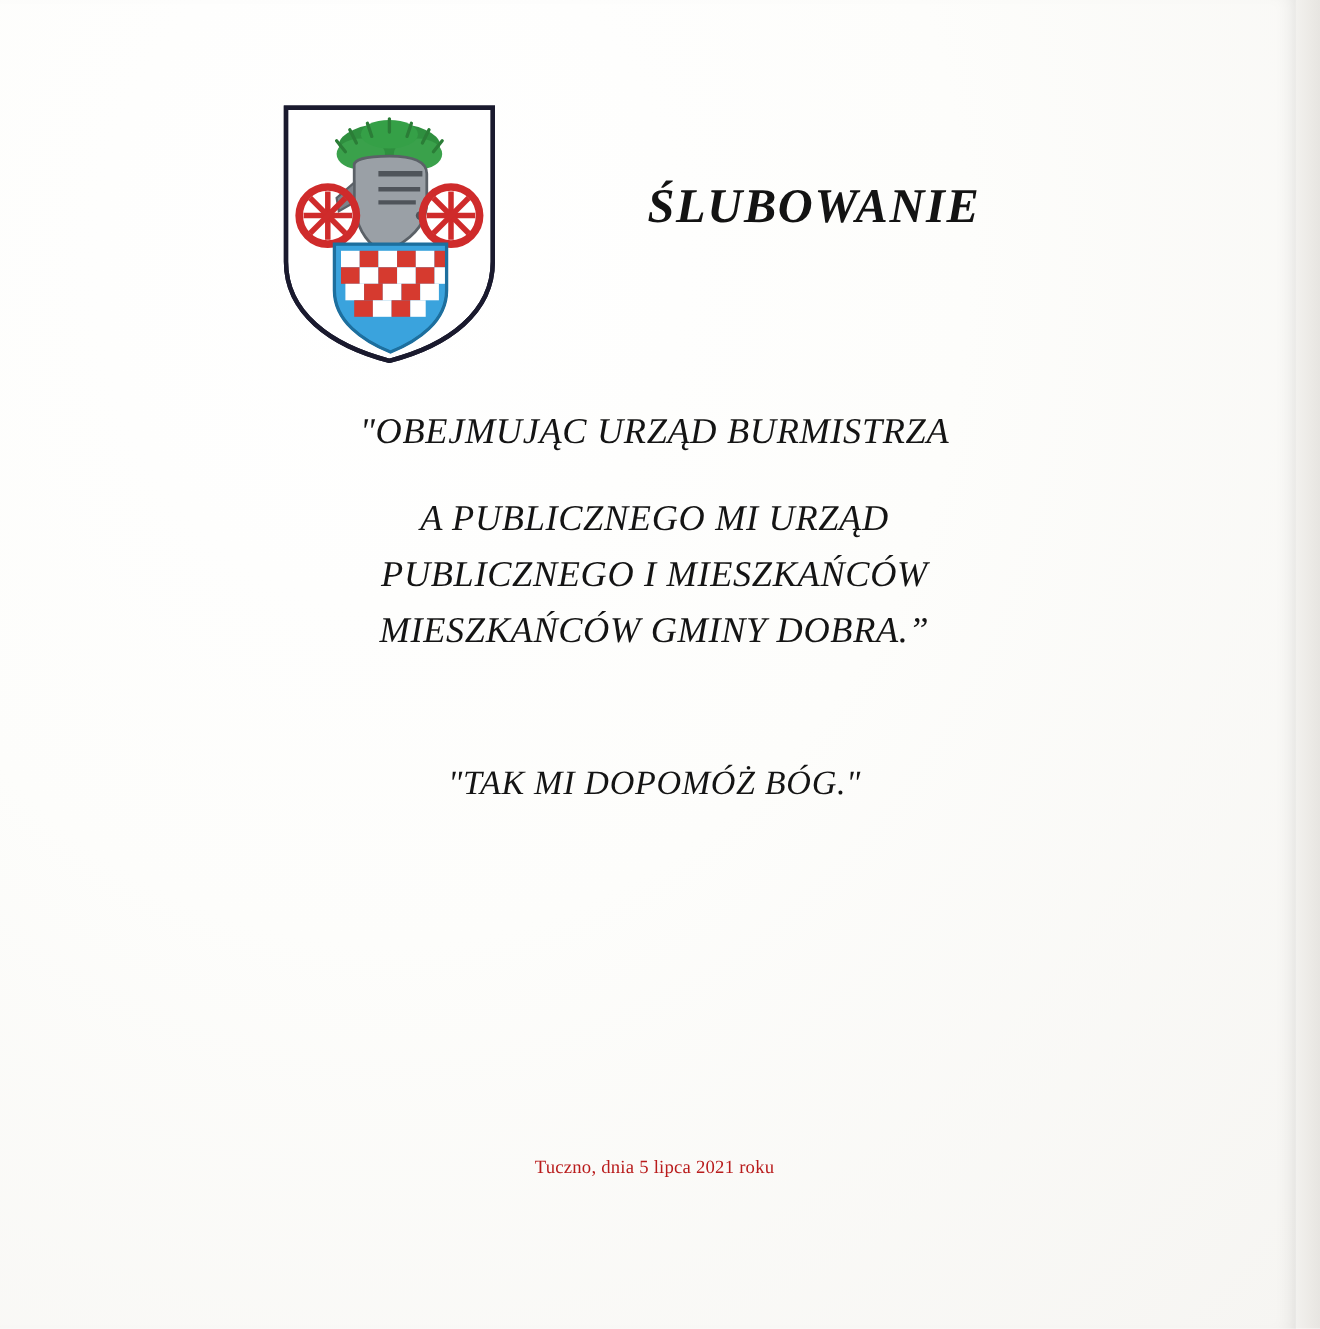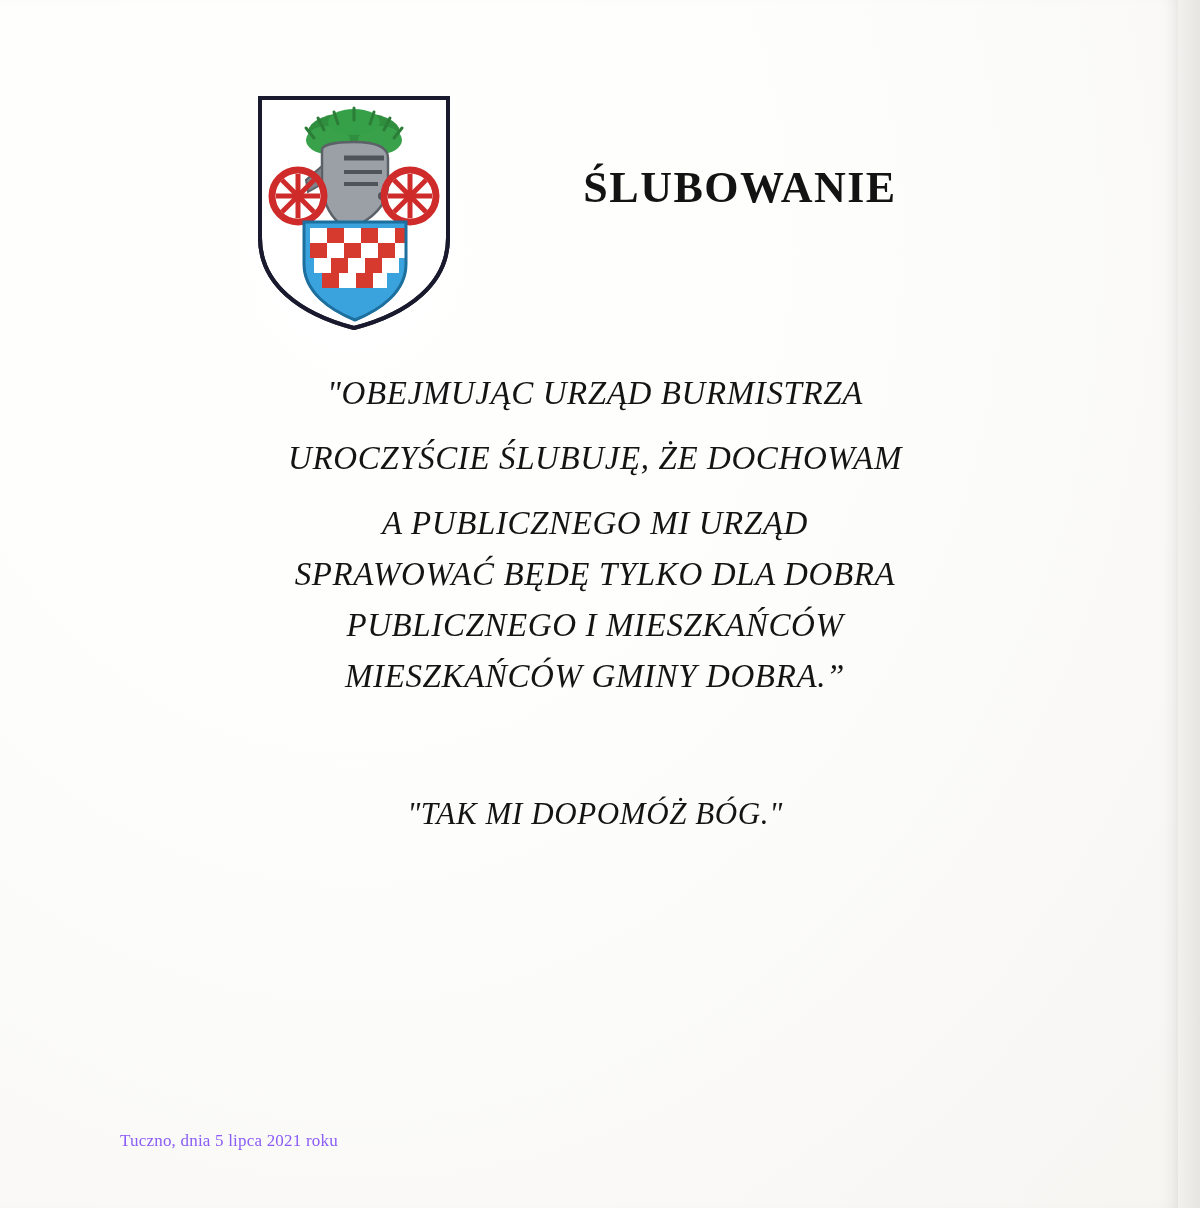--- a/index.html
+++ b/index.html
@@ -53,20 +53,21 @@
     position: absolute;
     left: 470px;
     top: 162px;
     width: 540px;
     text-align: center;
     font-family: "Liberation Serif", serif;
     font-weight: bold;
     font-size: 44px;
     letter-spacing: 1.5px;
     color: #131313;
+    font-style: italic;
   }
 
   
   .oath {
     position: absolute;
     left: 120px;
     top: 368px;
     width: 950px;
     text-align: center;
     color: #141414;
@@ -86,26 +87,26 @@
     height: 86px;
   }
   .oath .line.final {
     font-size: 31px;
   }
 
   
   .datestamp {
     position: absolute;
     left: 120px;
-    top: 1131px;
+    top: 1051px;
     width: 950px;
-    text-align: left;
+    text-align: center;
     font-family: "Liberation Serif", serif;
     font-size: 17px;
-    color: #8b5cf6;
+    color: #b91c1c;
     letter-spacing: 0.2px;
   }
 </style>
 </head>
 <body>
 
 <div class="page">
   <div class="sheet"></div>
   <div class="sheet-edge"></div>
 
@@ -202,24 +203,22 @@
 
       <path d="M12 10 H200 V150 C200 196 160 226 106 240 C52 226 12 196 12 150 Z" fill="none" stroke="#1a1a2e" stroke-width="4"></path>
     </svg>
   </div>
 
   <div class="title">ŚLUBOWANIE</div>
 
   <div class="oath">
     <div class="line">"OBEJMUJĄC URZĄD BURMISTRZA</div>
     <div class="para-gap"></div>
-    <div class="line">UROCZYŚCIE ŚLUBUJĘ, ŻE DOCHOWAM</div>
     <div class="para-gap"></div>
     <div class="line">A PUBLICZNEGO MI URZĄD</div>
-    <div class="line">SPRAWOWAĆ BĘDĘ TYLKO DLA DOBRA</div>
     <div class="line">PUBLICZNEGO I MIESZKAŃCÓW</div>
     <div class="line">MIESZKAŃCÓW GMINY DOBRA.”</div>
     <div class="big-gap"></div>
     <div class="line final">"TAK MI DOPOMÓŻ BÓG."</div>
   </div>
 
   <div class="datestamp">Tuczno, dnia 5 lipca 2021 roku</div>
 </div>
 
 </body></html>

